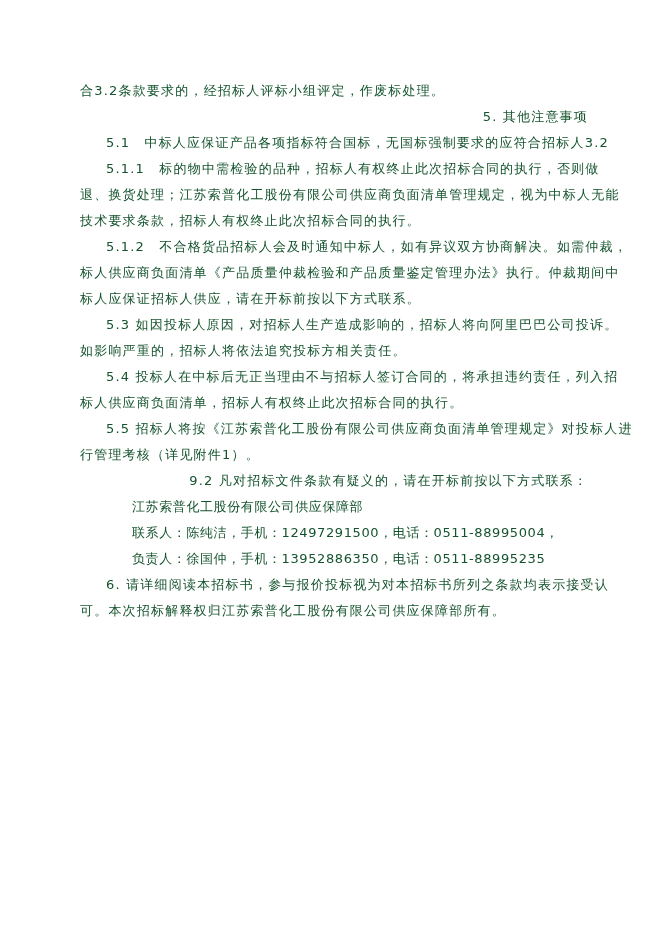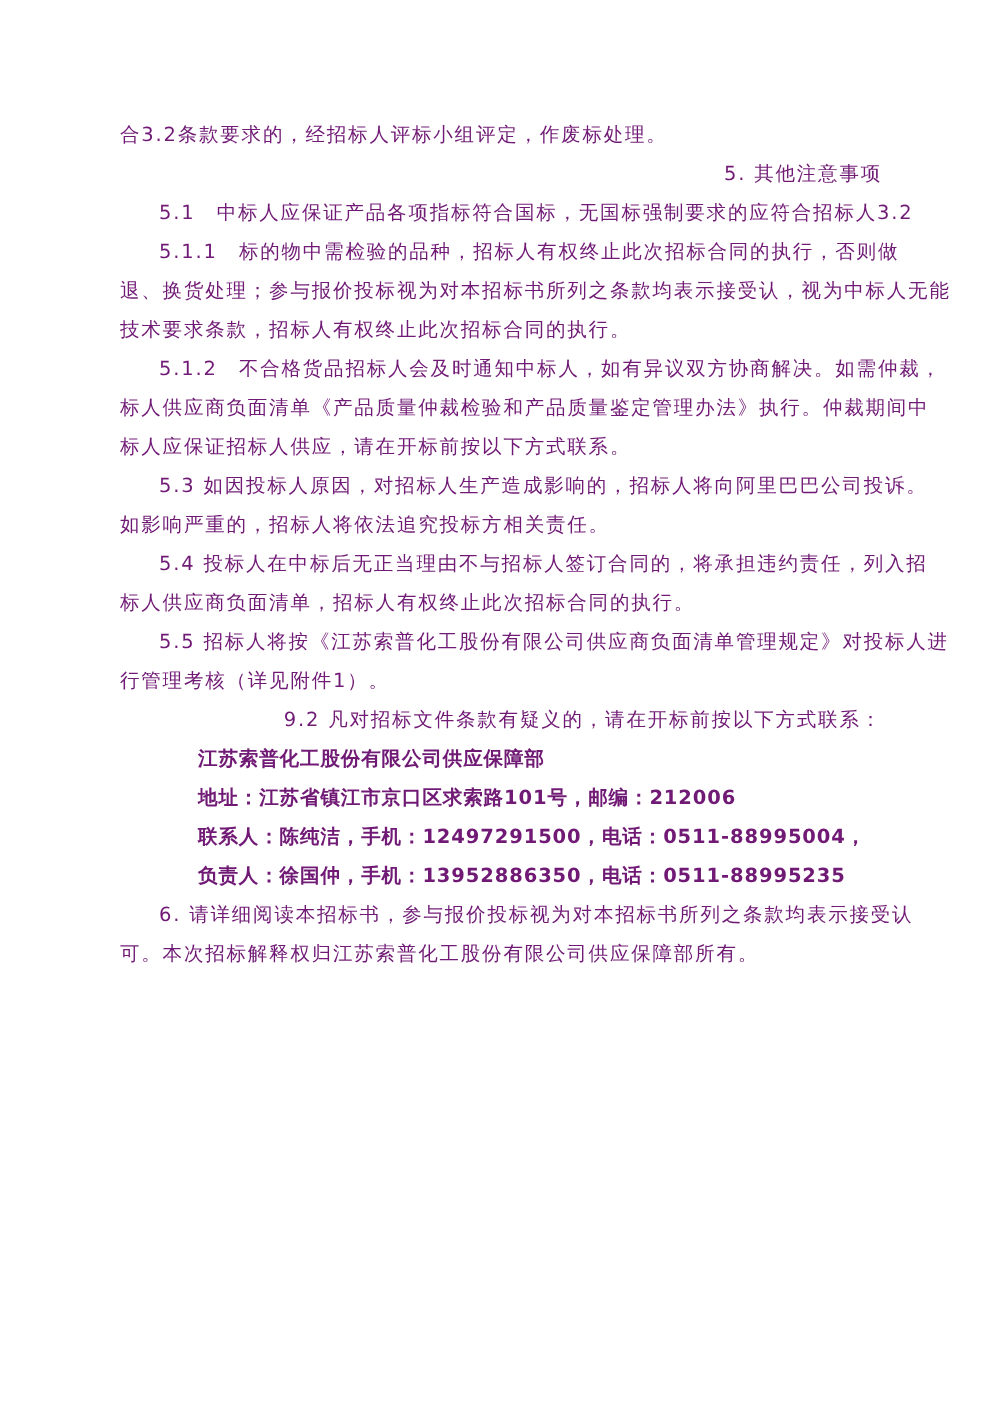--- a/index.html
+++ b/index.html
@@ -1,44 +1,43 @@
 <!DOCTYPE html>
 <html><head>
 <meta charset="utf-8">
 <style>
   html, body { margin: 0; padding: 0; background: #ffffff; }
   body { width: 662px; height: 936px; position: relative; overflow: hidden; }
-  .page { position: absolute; left: 80px; top: 78px; width: 508px; color: #701a75;
+  .page { position: absolute; left: 80px; top: 78px; width: 508px; color: #14532d;
           font-family: "DejaVu Sans", "Liberation Sans", sans-serif; font-size: 13px; }
   .line { height: 26px; line-height: 26px; white-space: nowrap; letter-spacing: 1.2px; }
   .indent { padding-left: 26px; text-align: right; }
-  .contact { padding-left: 52px; font-weight: bold; letter-spacing: 0.6px; }
+  .contact { padding-left: 52px; font-weight: normal; letter-spacing: 0.6px; }
   .justify { text-align: justify; text-align-last: justify; }
 </style>
 </head>
 <body>
 
 <div class="page">
   <div class="line">合3.2条款要求的，经招标人评标小组评定，作废标处理。</div>
   <div class="line indent">5. 其他注意事项</div>
   <div class="line indent justify">5.1　中标人应保证产品各项指标符合国标，无国标强制要求的应符合招标人3.2</div>
   <div class="line indent justify">5.1.1　标的物中需检验的品种，招标人有权终止此次招标合同的执行，否则做</div>
-  <div class="line justify">退、换货处理；参与报价投标视为对本招标书所列之条款均表示接受认，视为中标人无能</div>
+  <div class="line justify">退、换货处理；江苏索普化工股份有限公司供应商负面清单管理规定，视为中标人无能</div>
   <div class="line">技术要求条款，招标人有权终止此次招标合同的执行。</div>
   <div class="line indent justify">5.1.2　不合格货品招标人会及时通知中标人，如有异议双方协商解决。如需仲裁，</div>
   <div class="line justify">标人供应商负面清单《产品质量仲裁检验和产品质量鉴定管理办法》执行。仲裁期间中</div>
   <div class="line">标人应保证招标人供应，请在开标前按以下方式联系。</div>
   <div class="line indent justify">5.3 如因投标人原因，对招标人生产造成影响的，招标人将向阿里巴巴公司投诉。</div>
   <div class="line">如影响严重的，招标人将依法追究投标方相关责任。</div>
   <div class="line indent justify">5.4 投标人在中标后无正当理由不与招标人签订合同的，将承担违约责任，列入招</div>
   <div class="line">标人供应商负面清单，招标人有权终止此次招标合同的执行。</div>
   <div class="line indent justify">5.5 招标人将按《江苏索普化工股份有限公司供应商负面清单管理规定》对投标人进</div>
   <div class="line">行管理考核（详见附件1）。</div>
   <div class="line indent">9.2 凡对招标文件条款有疑义的，请在开标前按以下方式联系：</div>
 
   <div class="line contact">江苏索普化工股份有限公司供应保障部</div>
-  <div class="line contact">地址：江苏省镇江市京口区求索路101号，邮编：212006</div>
   <div class="line contact">联系人：陈纯洁，手机：12497291500，电话：0511-88995004，</div>
   <div class="line contact">负责人：徐国仲，手机：13952886350，电话：0511-88995235</div>
 
   <div class="line indent justify">6. 请详细阅读本招标书，参与报价投标视为对本招标书所列之条款均表示接受认</div>
   <div class="line">可。本次招标解释权归江苏索普化工股份有限公司供应保障部所有。</div>
 </div>
 
 </body></html>

